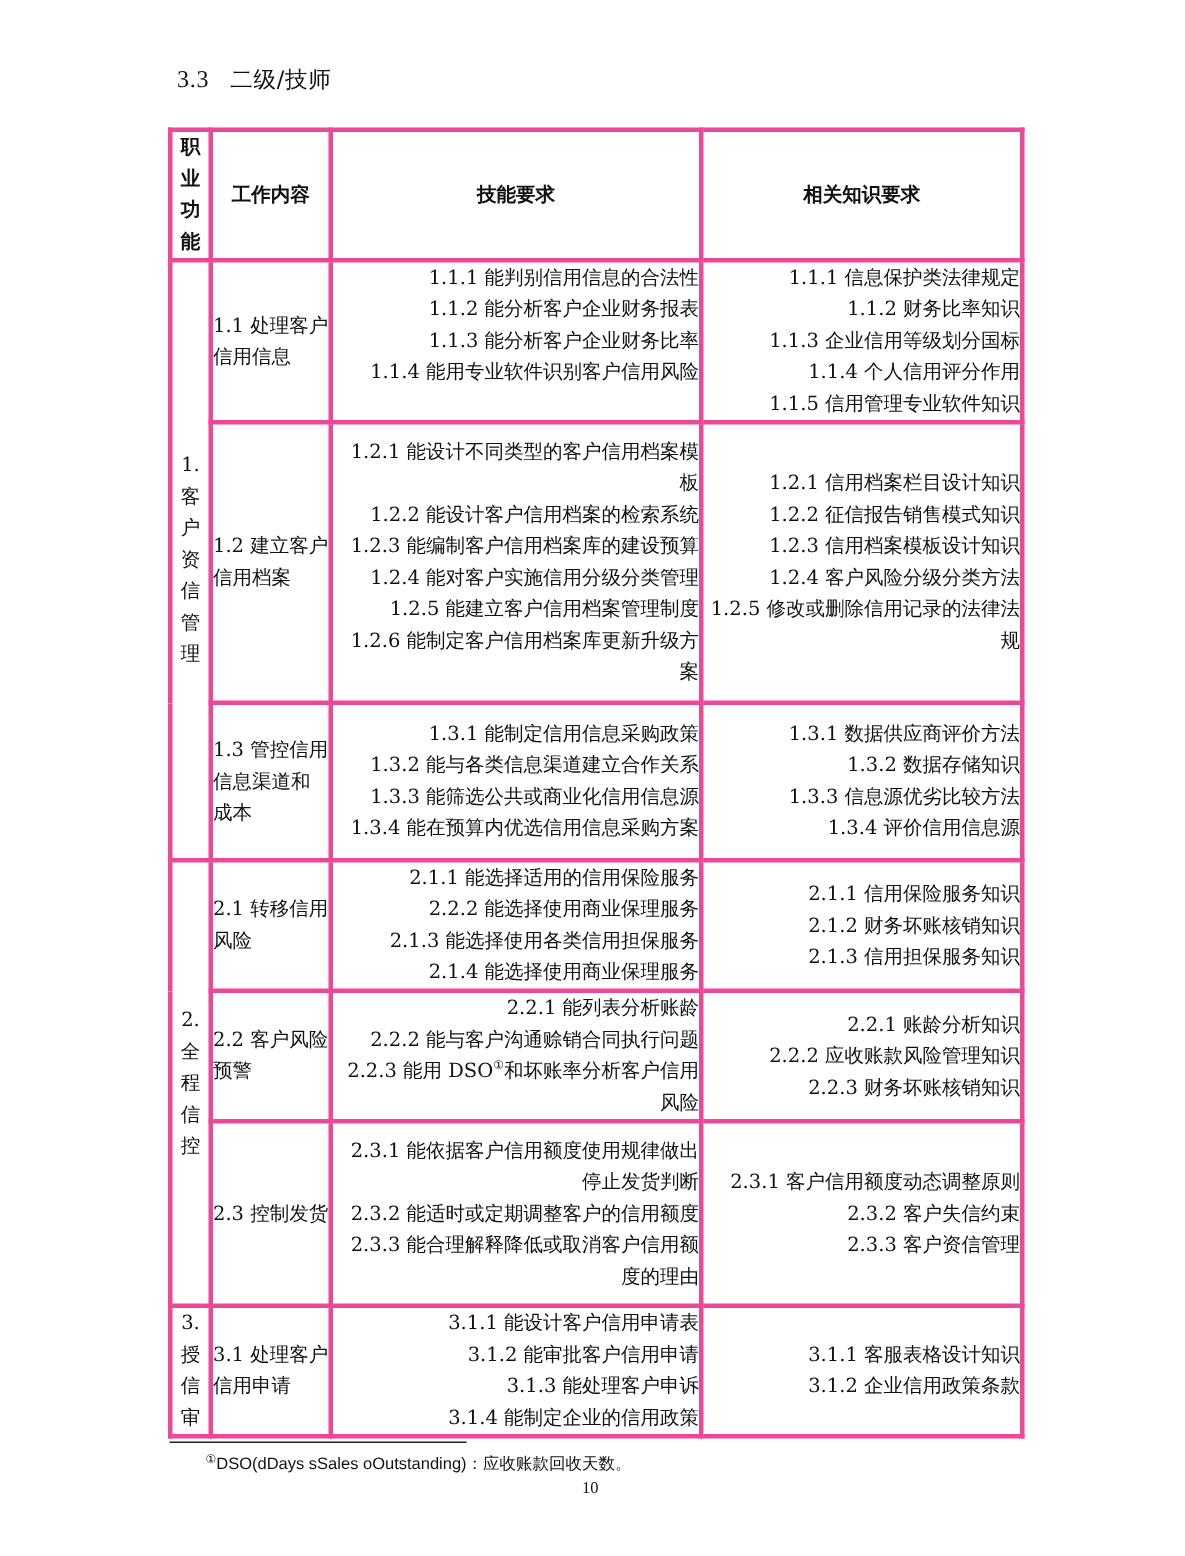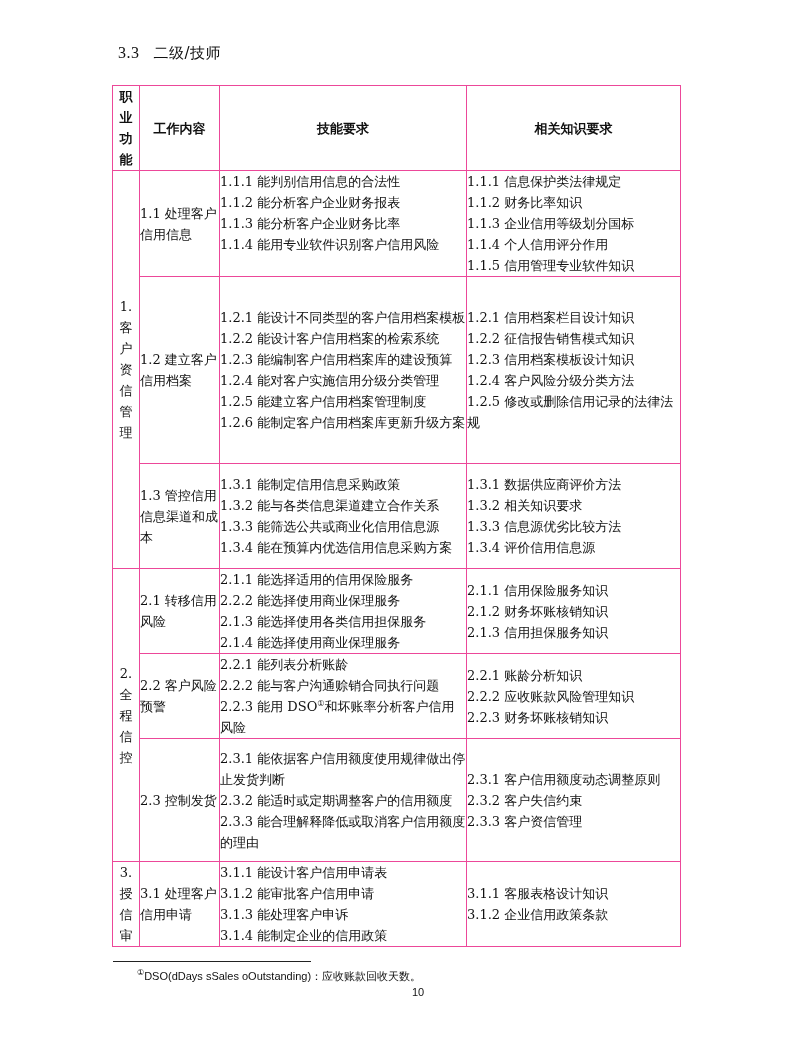--- a/index.html
+++ b/index.html
@@ -3,36 +3,36 @@
 <meta charset="utf-8">
 <style>
   html, body { margin: 0; padding: 0; background: #ffffff; }
   body { width: 790px; height: 1037px; position: relative; overflow: hidden;
          font-family: "DejaVu Serif", "Liberation Serif", serif; color: #111; }
   .section-title { position: absolute; left: 118px; top: 44px; font-size: 15px;
          font-family: "DejaVu Sans", "Liberation Sans", sans-serif; letter-spacing: 0.5px; }
   .section-title .num { margin-right: 14px; font-family: "Liberation Serif", serif; font-size: 16px; }
   table.std { position: absolute; left: 112px; top: 85px; width: 568px;
          border-collapse: collapse; table-layout: fixed; font-size: 13px; line-height: 21px; }
-  table.std td, table.std th { border: 1px solid #ec4899; padding: 0; vertical-align: middle; }
+  table.std td, table.std th { border: 3px solid #ec4899; padding: 0; vertical-align: middle; }
   table.std th { font-family: "DejaVu Sans", "Liberation Sans", sans-serif; font-weight: bold;
          font-size: 13px; text-align: center; height: 84px; }
   th.col-func { line-height: 21px; }
   .vtext { display: block; width: 16px; margin: 0 auto; word-break: break-all; text-align: center; line-height: 21px; }
   td.func { text-align: center; vertical-align: middle; }
   td.work { padding: 0 3px 0 7px; }
-  td.skill, td.know { padding: 1px 3px 1px 6px; }
+  td.skill, td.know { padding: 1px 3px 1px 6px; text-align: right; }
   .item { display: block; }
   sup.fn { font-size: 8px; vertical-align: super; line-height: 0; }
   .footnote-rule { position: absolute; left: 113px; top: 961px; width: 198px; height: 0; border-top: 1px solid #222; }
   .footnote { position: absolute; left: 113px; top: 968px; font-size: 11px;
          font-family: "Liberation Sans", "DejaVu Sans", sans-serif; margin-left: 24px; }
   .footnote .mark { font-size: 8px; vertical-align: super; }
   .page-num { position: absolute; left: 388px; top: 986px; font-size: 11px;
-         font-family: Liberation Sans, sans-serif; margin-left: 24px; }
+         font-family: Liberation Serif, serif; }
 </style>
 </head>
 <body>
 
 <div class="section-title">
   <span class="num">3.3</span><span>二级/技师</span>
 </div>
 
 <table class="std">
   <colgroup>
@@ -92,21 +92,21 @@
   <tr style="height:105px">
     <td class="work">1.3 管控信用信息渠道和成本</td>
     <td class="skill">
       <span class="item">1.3.1 能制定信用信息采购政策</span>
       <span class="item">1.3.2 能与各类信息渠道建立合作关系</span>
       <span class="item">1.3.3 能筛选公共或商业化信用信息源</span>
       <span class="item">1.3.4 能在预算内优选信用信息采购方案</span>
     </td>
     <td class="know">
       <span class="item">1.3.1 数据供应商评价方法</span>
-      <span class="item">1.3.2 相关知识要求</span>
+      <span class="item">1.3.2 数据存储知识</span>
       <span class="item">1.3.3 信息源优劣比较方法</span>
       <span class="item">1.3.4 评价信用信息源</span>
     </td>
   </tr>
 
   <tr style="height:85px">
     <td class="func" rowspan="3">
           <span class="vtext">2.全程信控</span>
         </td>
     <td class="work">2.1 转移信用风险</td>

